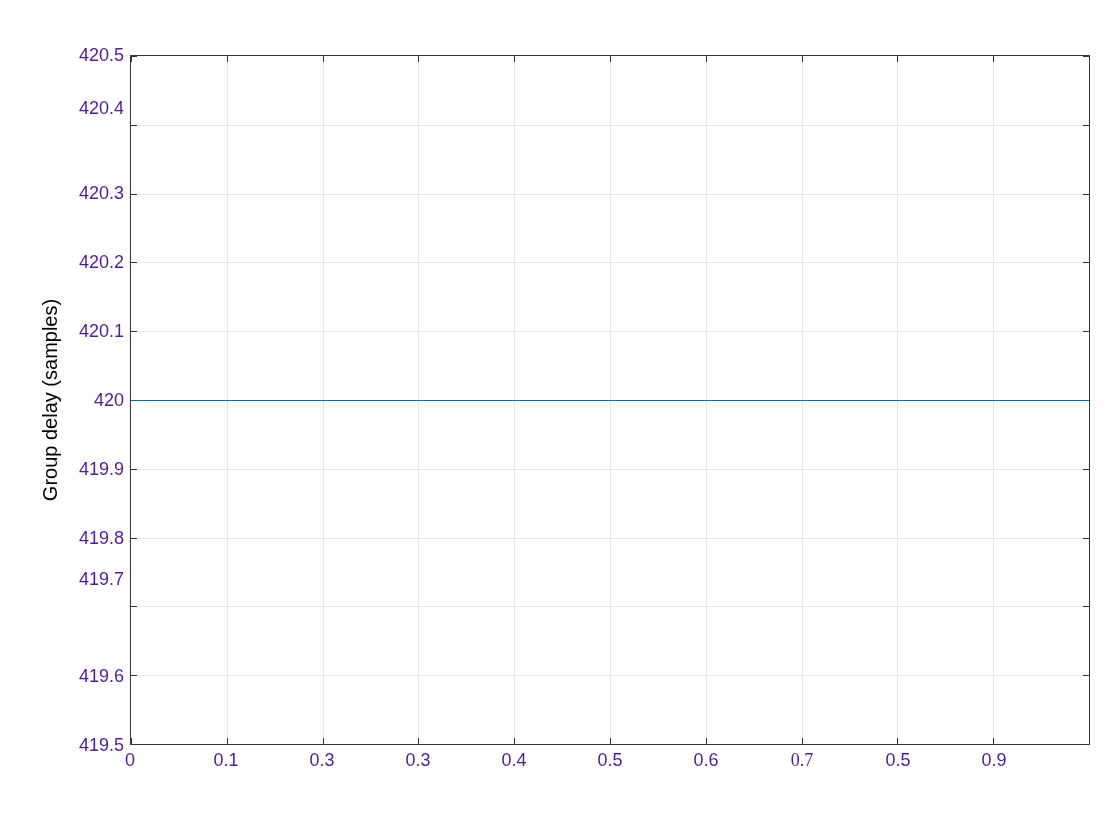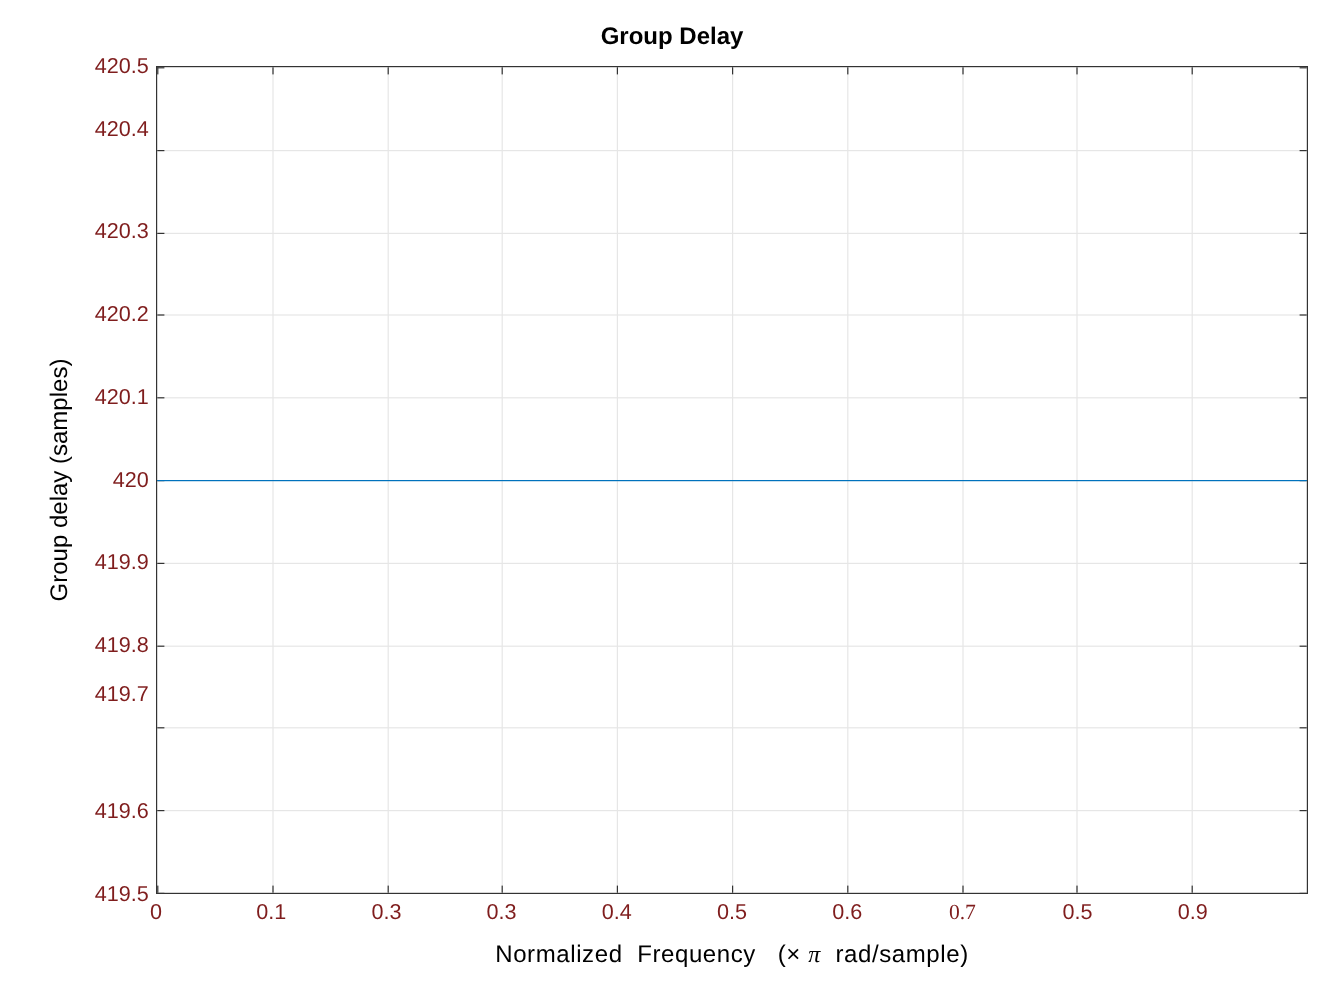--- a/index.html
+++ b/index.html
@@ -42,21 +42,21 @@
   .grid-line-h { height: 1px; width: 100%; left: 0; }
   .data-line {
     position: absolute;
     height: 1px;
     width: 100%;
     left: 0;
   }
   .x-tick, .y-tick {
     position: absolute;
     font-size: 18px;
-    color: #7f1d1d;
+    color: #4c1d95;
   }
   .x-tick {
     top: 750px;
     transform: translateX(-50%);
   }
   .y-tick {
     right: 996px;
     transform: translateY(-50%);
     text-align: right;
     width: 100px;
@@ -118,21 +118,20 @@
     width: 6px;
     background: #333333;
     right: 0;
   }
 </style>
 </head>
 <body>
 
 <div class="figure">
 
-  <div class="title">Group Delay</div>
 
   <div class="plot-area" id="plot-area">
 
   <div class="tick-mark-x" style="left: 0px;"></div>
       <div class="tick-mark-x-top" style="left: 0px;"></div>
       <div class="grid-line-v" style="left: 95.8px;"></div>
       <div class="tick-mark-x" style="left: 95.8px;"></div>
       <div class="tick-mark-x-top" style="left: 95.8px;"></div>
       <div class="grid-line-v" style="left: 191.6px;"></div>
       <div class="tick-mark-x" style="left: 191.6px;"></div>
@@ -208,19 +207,18 @@
   <div class="x-tick" style="left:226px;">0.1</div>
   <div class="x-tick" style="left:322px;">0.3</div>
   <div class="x-tick" style="left:418px;">0.3</div>
   <div class="x-tick" style="left:514px;">0.4</div>
   <div class="x-tick" style="left:610px;">0.5</div>
   <div class="x-tick" style="left:706px;">0.6</div>
   <div class="x-tick" style="left:802px;font-family:Liberation Serif, serif;">0.7</div>
   <div class="x-tick" style="left:898px;">0.5</div>
   <div class="x-tick" style="left:994px;">0.9</div>
 
-  <div class="x-label"><span>Normalized  Frequency   (</span><span>×</span> <span class="pi">π</span><span>  rad/sample)</span></div>
 
   <div class="y-label">
     <div class="y-label-inner">Group delay (samples)</div>
   </div>
 
 </div>
 
 </body></html>

